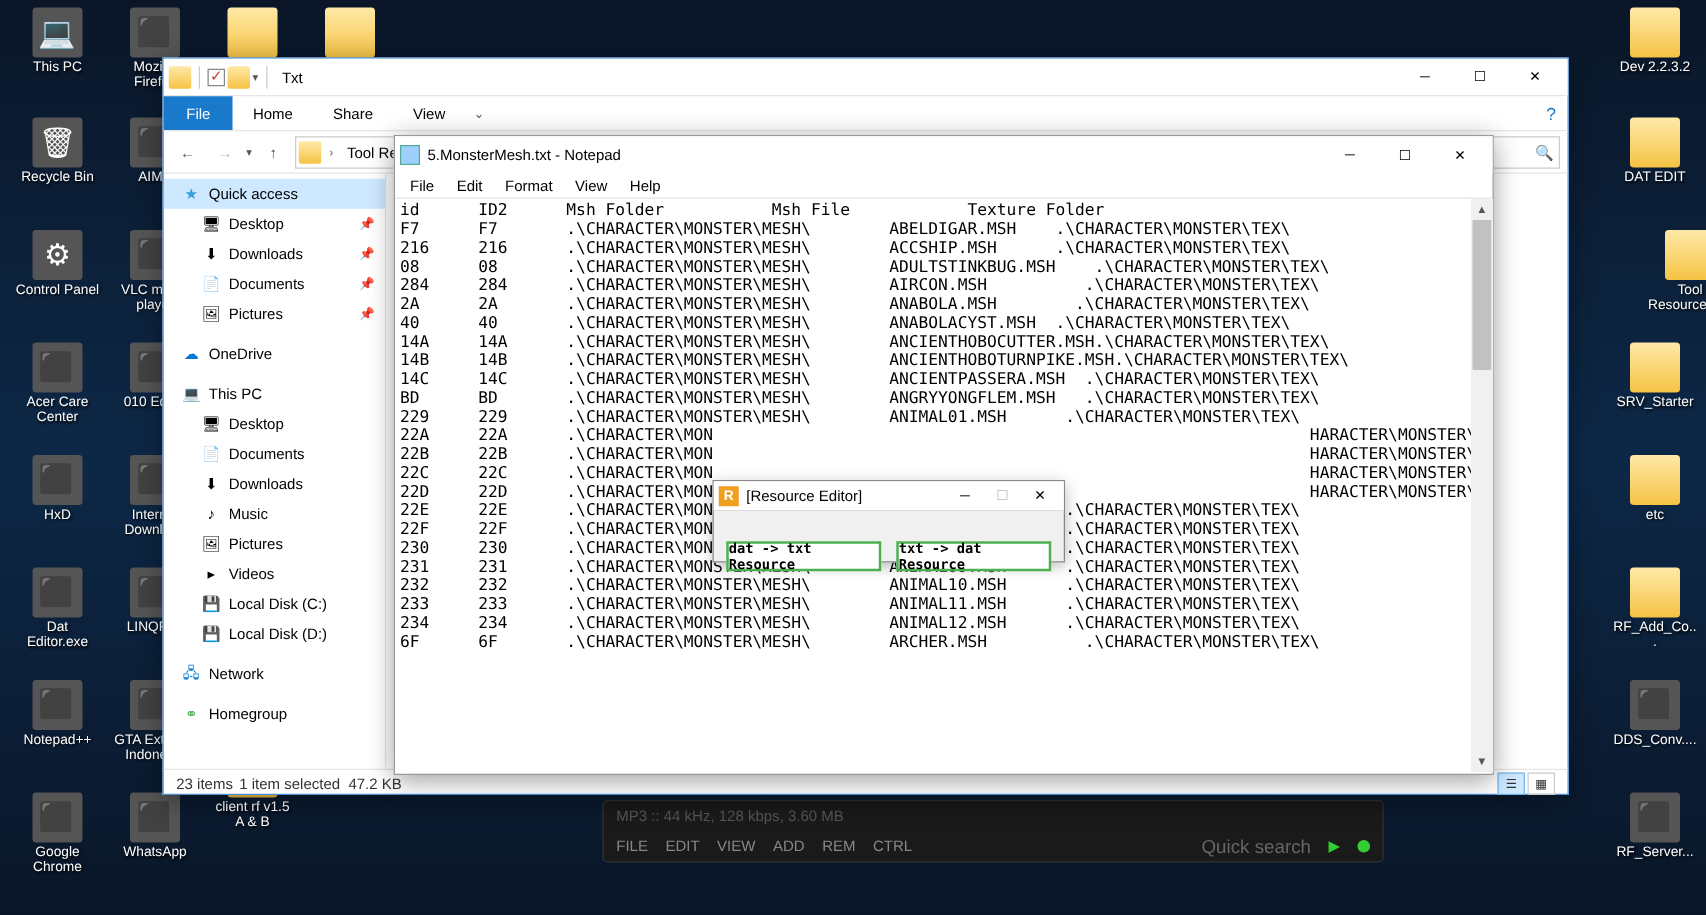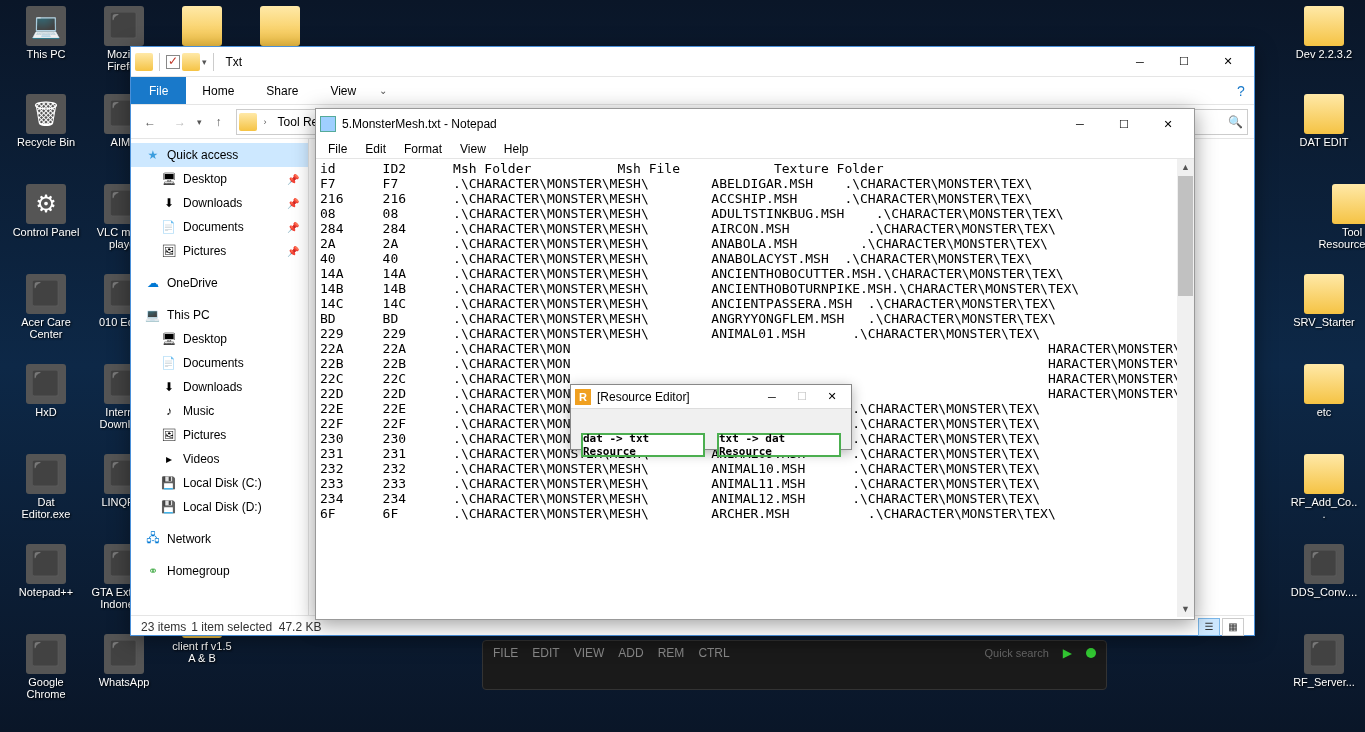--- a/index.html
+++ b/index.html
@@ -58,21 +58,21 @@
 
 .reseditor{left:570px;top:384px;width:282px;height:66px;background:#f0f0f0;border:1px solid #888;box-shadow:0 3px 12px rgba(0,0,0,.3)}
 .reseditor .titlebar{height:24px;background:#fff;border-bottom:1px solid #ddd}
 .reseditor .ricon{width:16px;height:16px;background:#f0a020;color:#fff;display:flex;align-items:center;justify-content:center;font-weight:bold;margin-right:6px;font-size:11px}
 .reseditor .btns{display:flex;gap:12px;padding:24px 10px}
 .reseditor .rbtn{flex:1;height:24px;border:2px solid #4caf50;background:#fff;font-family:monospace;font-size:11px;display:flex;align-items:center;justify-content:center;cursor:pointer;font-weight:bold}
 .reseditor .winctrl div{width:30px;height:22px}
 
 .bgapp{position:absolute;left:482px;top:640px;width:625px;height:50px;background:#1a1a1a;border-radius:4px;border:1px solid #333}
 .bgapp .row{display:flex;align-items:center;height:24px;padding:0 10px;gap:14px;color:#888;font-size:10px}
-.bgapp .srch{margin-left:auto;color:#666;font-size:11px}
+.bgapp .srch{margin-left:auto;color:#666;font-size:15px}
 </style>
 </head>
 <body>
 
 <div class="desktop">
   <div id="dicons">
       <div class="dicon" style="left: 12px; top: 6px;">
         <div class="ic">💻</div>
         <div class="lbl">This PC</div>
       </div>
@@ -176,20 +176,23 @@
         <div class="ic">⬛</div>
         <div class="lbl">DDS_Conv....</div>
       </div>
       <div class="dicon" style="left: 1290px; top: 634px;">
         <div class="ic">⬛</div>
         <div class="lbl">RF_Server...</div>
       </div>
     </div>
 
   <div class="bgapp">
+    <div class="row" style="color:#555;font-size:9px">
+        <span>MP3 :: 44 kHz, 128 kbps, 3.60 MB</span>
+      </div>
     <div class="row" id="bgmenu">
         <span>FILE</span>
         <span>EDIT</span>
         <span>VIEW</span>
         <span>ADD</span>
         <span>REM</span>
         <span>CTRL</span>
       <span class="srch">Quick search</span>
       <span style="color:#3c3">▶</span>
       <span style="width:10px;height:10px;border-radius:50%;background:#3c3"></span>

